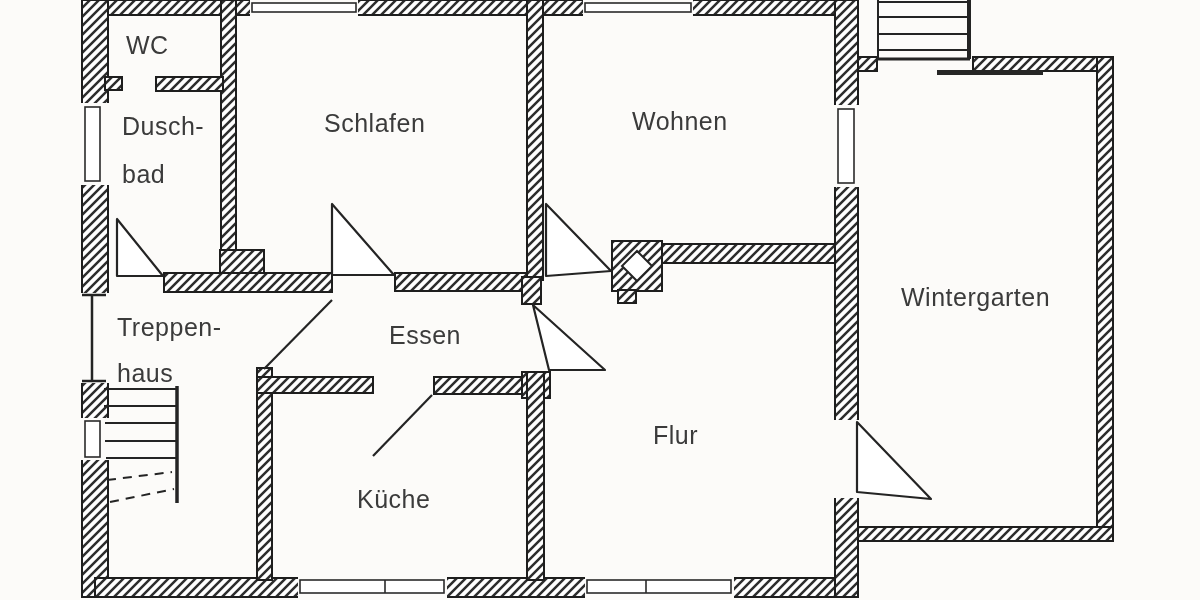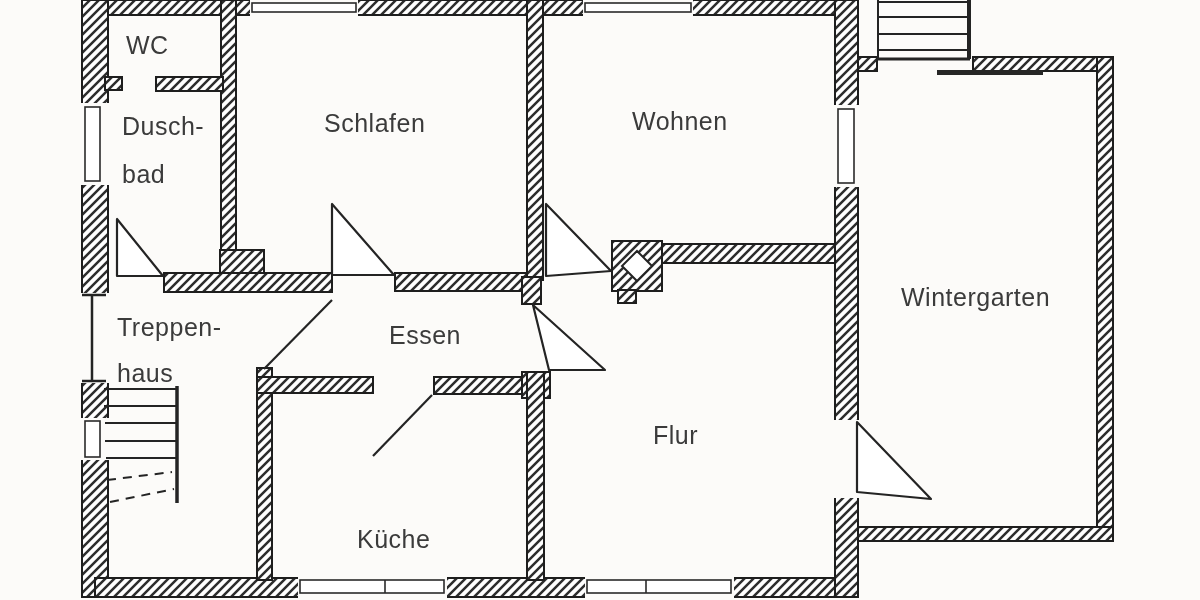--- a/index.html
+++ b/index.html
@@ -134,16 +134,16 @@
 
   <div class="room-label" style="left:126px;top:31px;">WC</div>
   <div class="room-label" style="left:122px;top:112px;text-align:center;">Dusch-</div>
   <div class="room-label" style="left:122px;top:146px;margin-top:14px;">bad</div>
   <div class="room-label" style="left:324px;top:109px;">Schlafen</div>
   <div class="room-label" style="left:632px;top:107px;">Wohnen</div>
   <div class="room-label" style="left:117px;top:313px;">Treppen-</div>
   <div class="room-label lbl-wintergarten" style="left:901px;top:283px;">Wintergarten</div>
   <div class="room-label" style="left:117px;top:347px;margin-top:12px;">haus</div>
   <div class="room-label" style="left:389px;top:321px;">Essen</div>
-  <div class="room-label" style="left:357px;top:485px;margin-top:40px;">Küche</div>
+  <div class="room-label" style="left:357px;top:485px;">Küche</div>
   <div class="room-label" style="left:653px;top:421px;">Flur</div>
 
 </div>
 
 </body></html>

